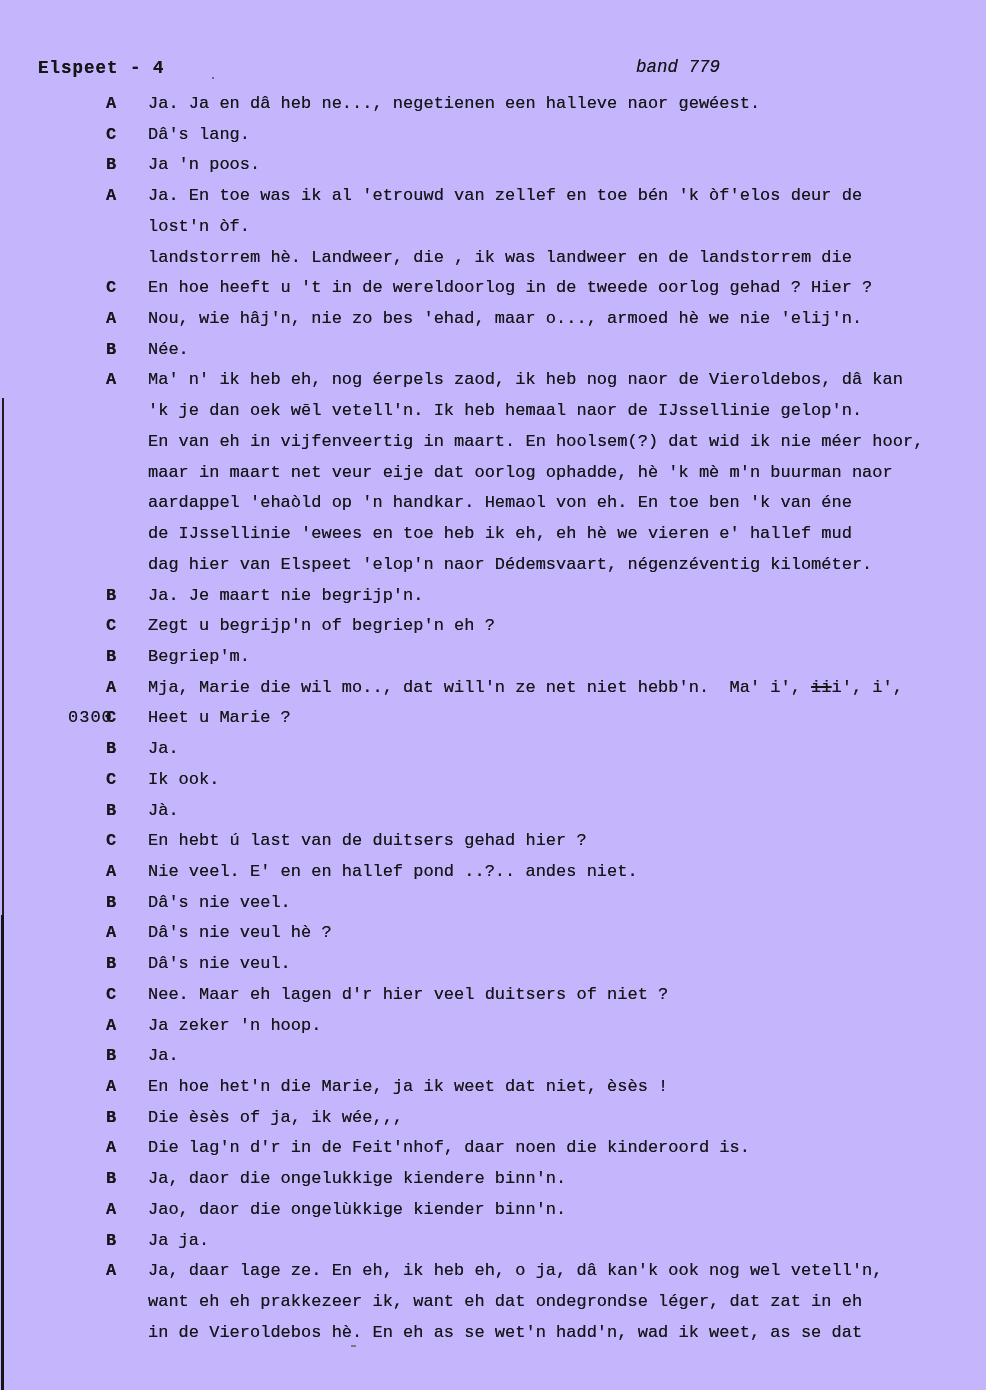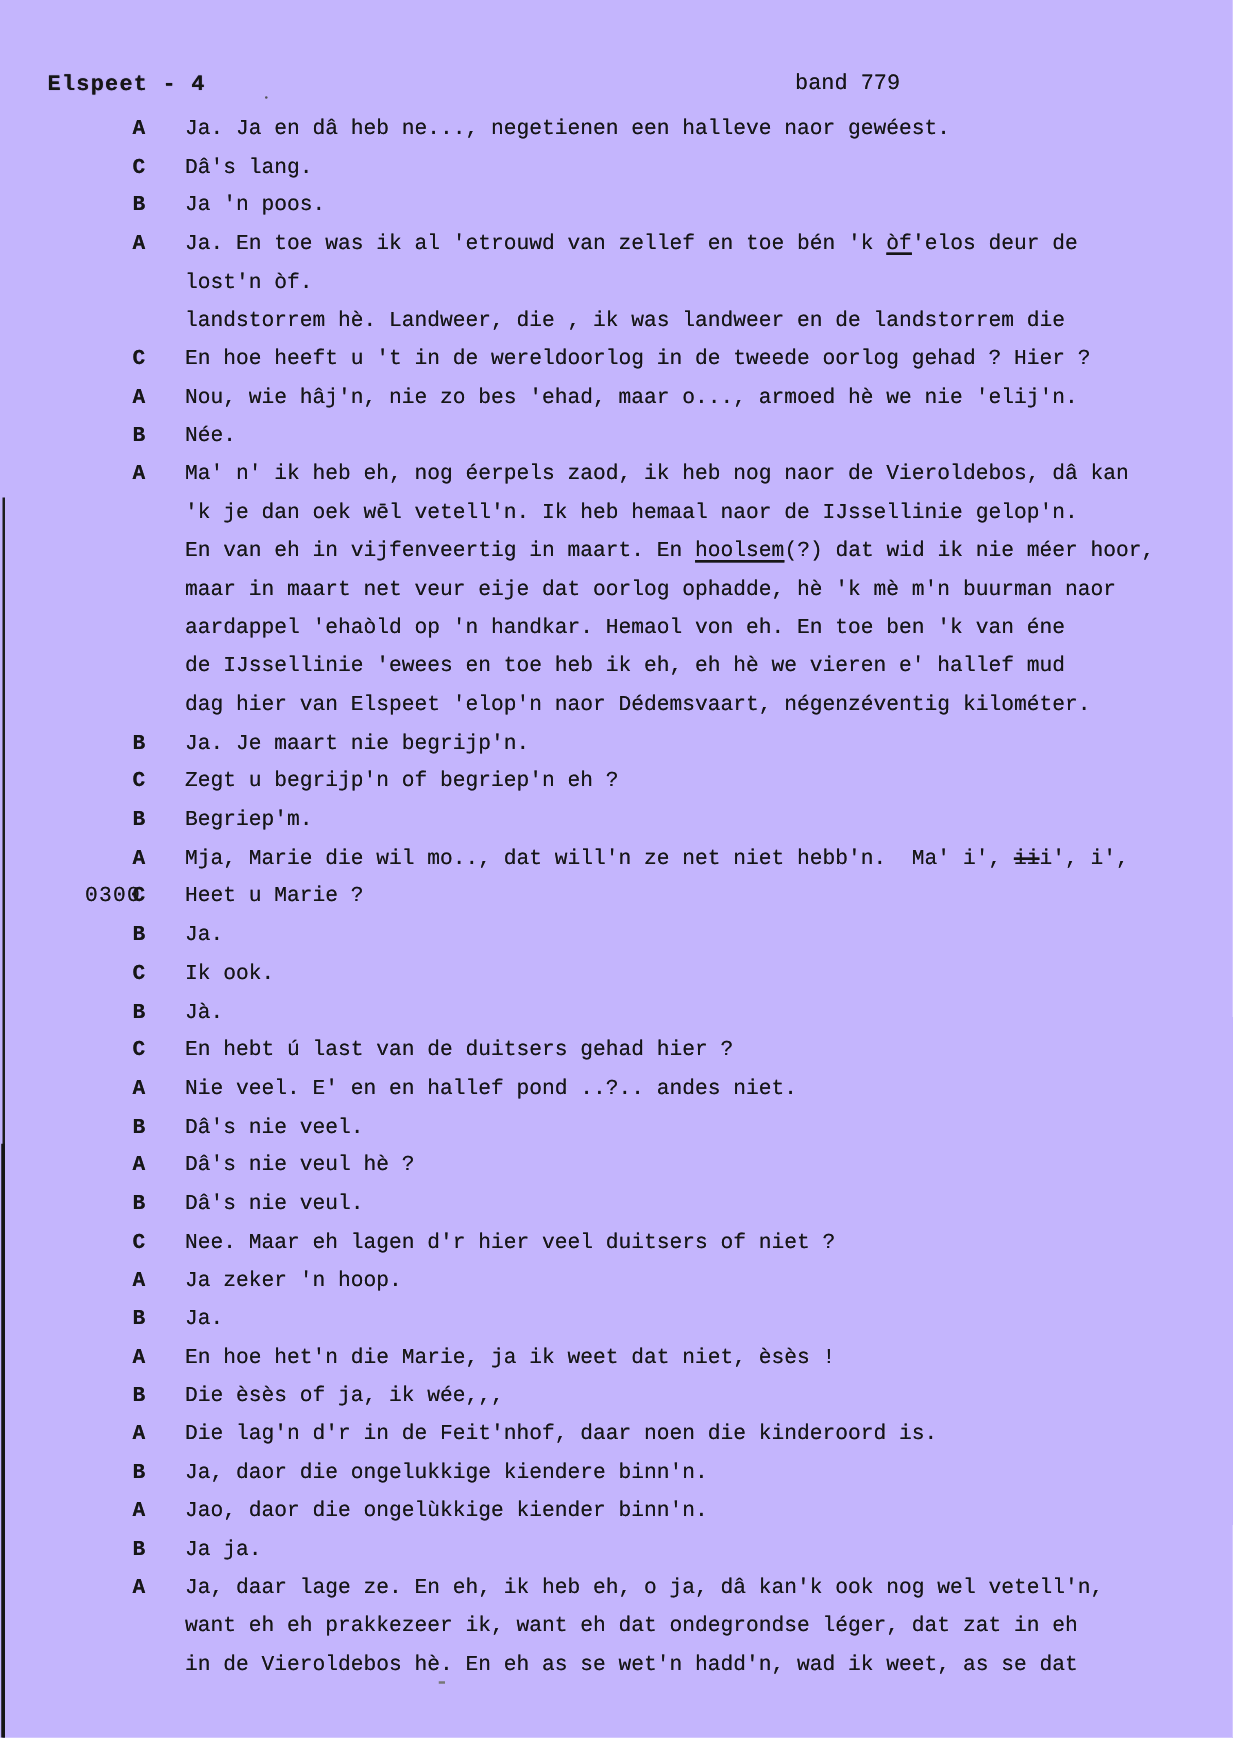--- a/index.html
+++ b/index.html
@@ -15,37 +15,38 @@
     position:absolute;left:38px;top:58px;
     font-size:17.5px;font-weight:bold;letter-spacing:1px;
     text-shadow:0 0 .6px rgba(0,0,0,.8);
     white-space:pre;
   }
   .hdr-right{
     position:absolute;left:636px;top:57px;
     font-size:17.5px;
     text-shadow:0 0 .5px rgba(0,0,0,.65);
     white-space:pre;
+    font-style:italic;
   }
   .transcript{position:absolute;left:0;top:89px;width:986px;}
   .line{
     display:flex;
     height:30.72px;line-height:30.72px;
     font-size:17px;
     text-shadow:0 0 .5px rgba(0,0,0,.65);
     white-space:pre;
   }
   .mcol{
     width:106px;flex:0 0 106px;
     padding-left:68px;box-sizing:border-box;
     letter-spacing:1px;
   }
   .scol{width:42px;flex:0 0 42px;font-weight:bold;text-shadow:0 0 .4px rgba(0,0,0,.55);}
   .tcol{flex:1 1 auto;}
-  .seg-underline{text-decoration:underline;text-underline-offset:3px;text-decoration-thickness:1.5px;text-align:right;}
+  .seg-underline{text-underline-offset:3px;text-decoration-thickness:1.5px;text-align:right;}
   .seg-strike{text-decoration:line-through;text-decoration-thickness:2px;}
   .edge-line{
     position:absolute;left:2px;top:398px;width:2px;height:992px;
     background:#1d1d1d;
   }
   .edge-line-thick{
     position:absolute;left:1px;top:915px;width:3px;height:475px;
     background:#151515;
   }
   .speck1{position:absolute;left:212px;top:77px;width:2px;height:2px;background:#555;border-radius:50%;}

